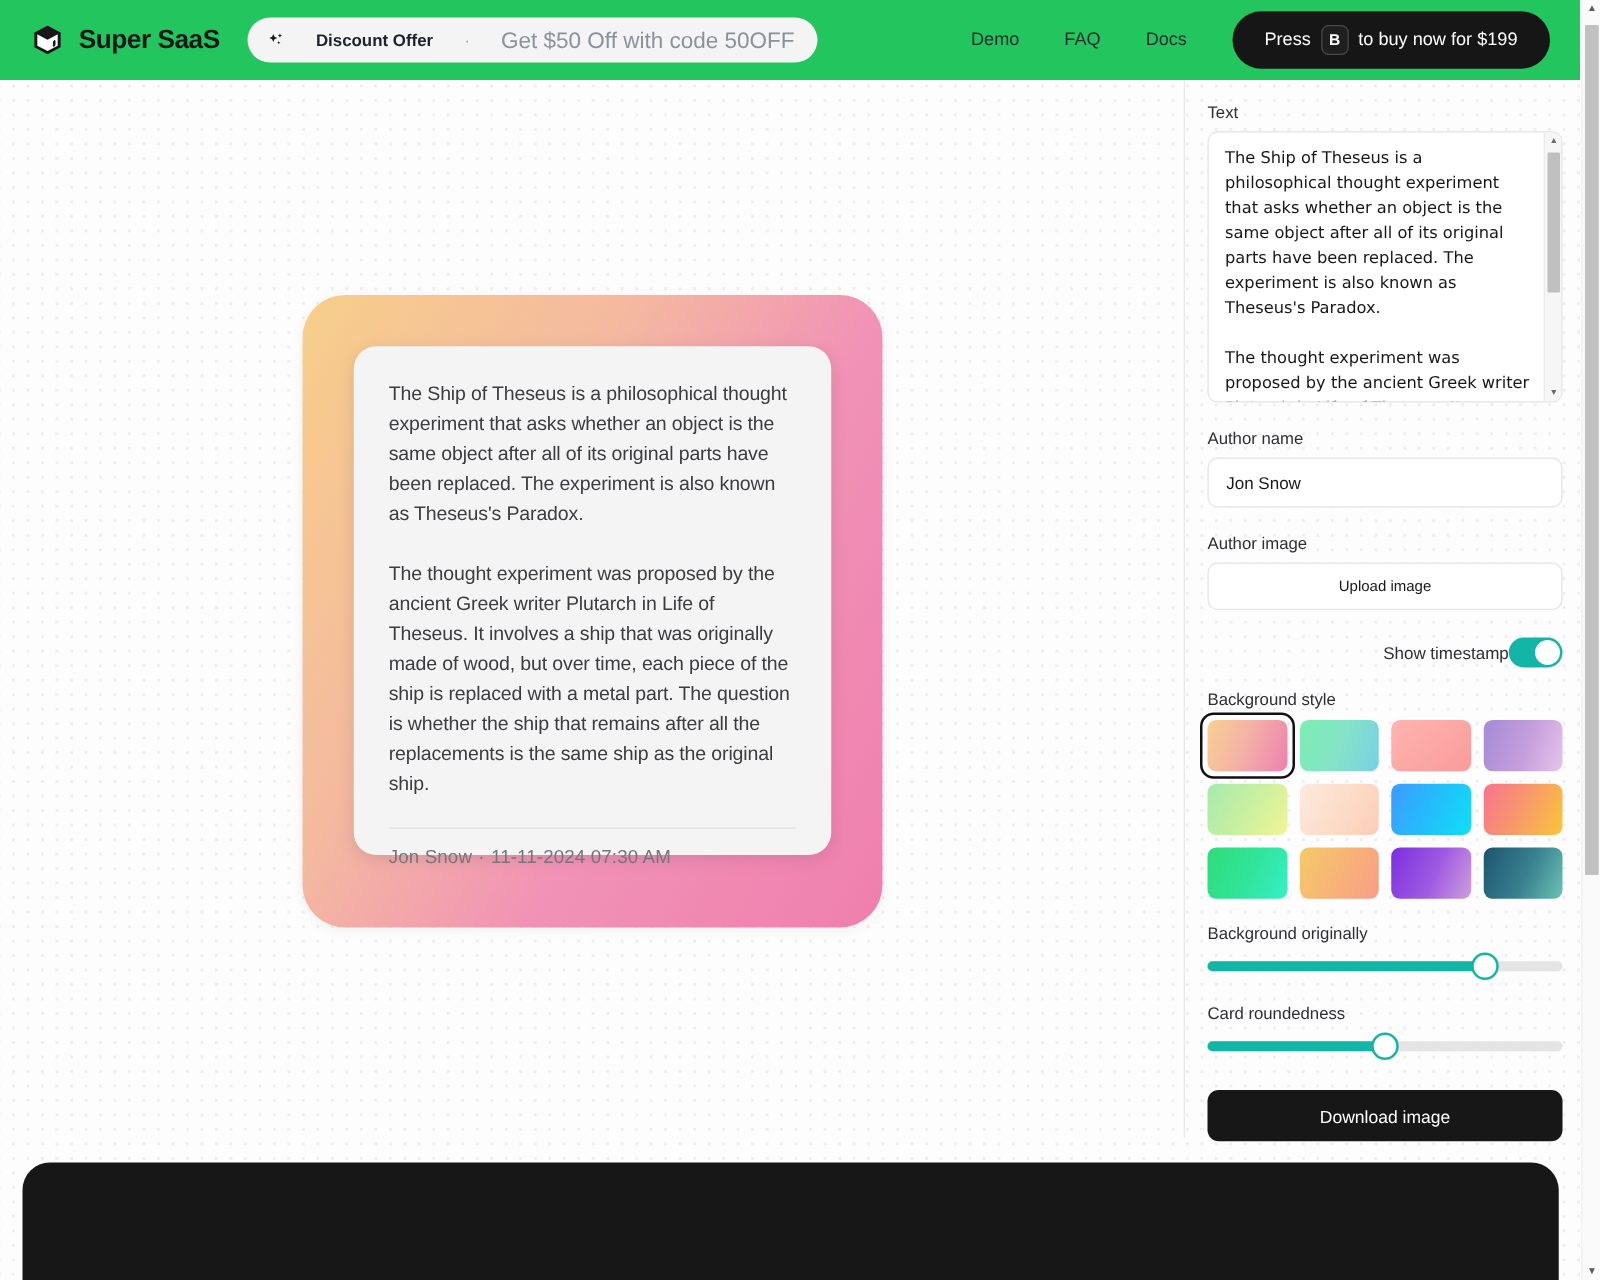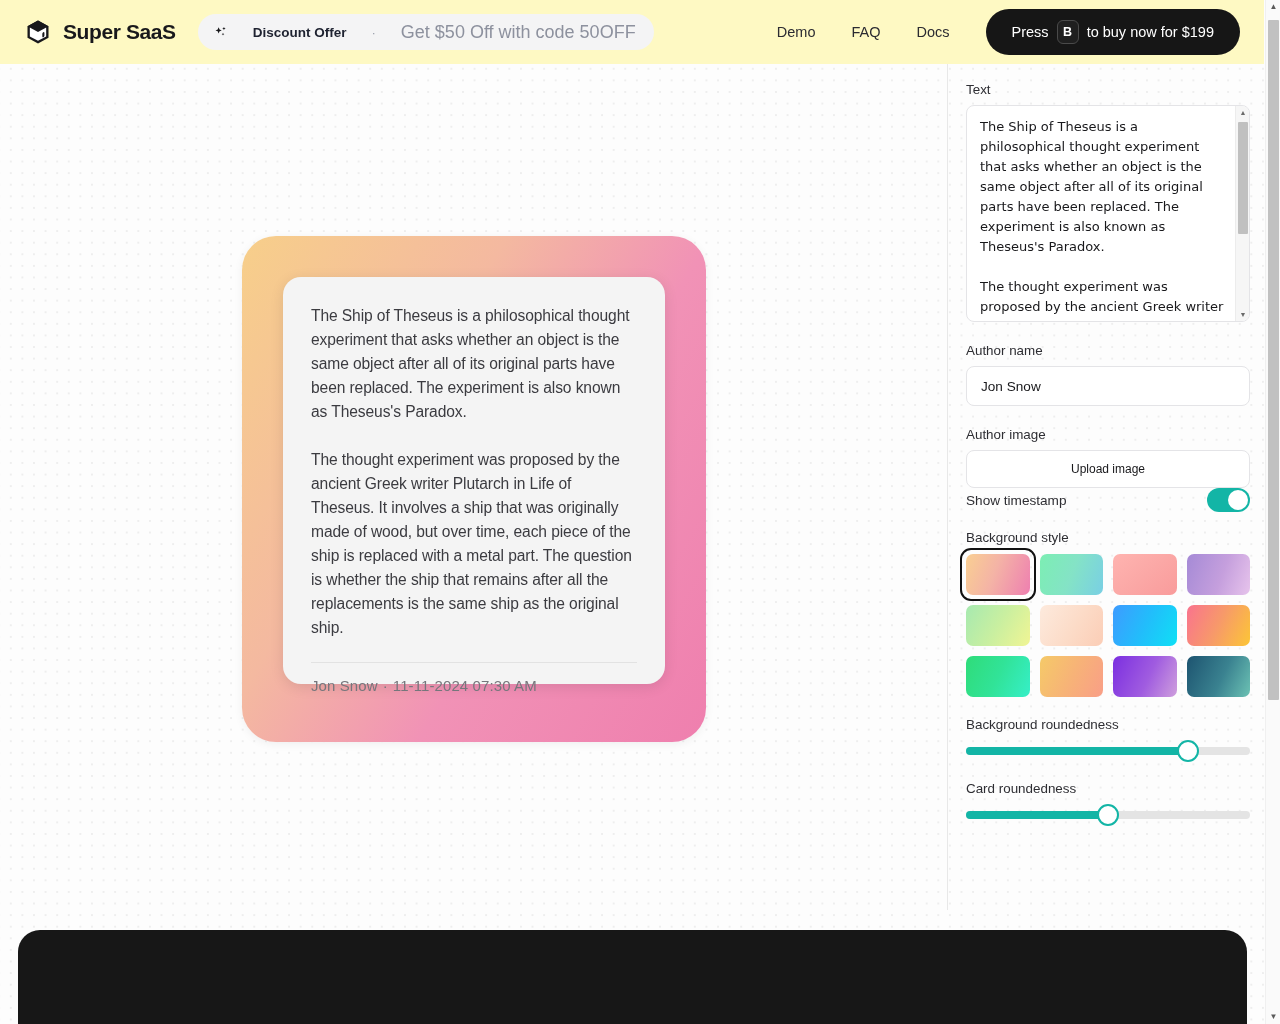--- a/index.html
+++ b/index.html
@@ -42,21 +42,21 @@
     width: 11px; height: 680px;
     background: #c1c1c1;
     border-radius: 1px;
   }
 
   
   .header {
     position: absolute;
     top: 0; left: 0;
     width: 1264px; height: 64px;
-    background: #fef9c3;
+    background: #22c55e;
     display: flex;
     align-items: center;
     padding: 0 24px 0 24px;
     z-index: 40;
     justify-content: flex-end;
   }
   .brand {
     display: flex; align-items: center; gap: 11px;
     margin-right: 22px;
   }
@@ -239,21 +239,22 @@
     border: 1px solid #e4e4e7;
     border-radius: 8px;
     font-family: "Liberation Sans", sans-serif;
     font-size: 12px;
     color: #18181b;
     cursor: pointer;
   }
 
   .toggle-row {
     width: 284px;
-    display: flex; align-items: center; justify-content: space-between;
+    display: flex; align-items: center; justify-content: flex-end;
+    margin-top: 22px;
   }
   .toggle-row .lbl { font-size: 13.6px; color: #2e2e33; }
   .toggle {
     width: 43px; height: 24px;
     background: #13b5a6;
     border-radius: 999px;
     position: relative;
     cursor: pointer;
     flex: none;
   }
@@ -413,33 +414,34 @@
     <div class="swatch" style="background: linear-gradient(120deg, rgb(166, 233, 176) 0%, rgb(201, 239, 160) 50%, rgb(241, 245, 148) 100%);"></div>
     <div class="swatch" style="background: linear-gradient(120deg, rgb(253, 234, 221) 0%, rgb(252, 219, 199) 55%, rgb(251, 205, 182) 100%);"></div>
     <div class="swatch" style="background: linear-gradient(115deg, rgb(62, 155, 255) 0%, rgb(34, 189, 251) 50%, rgb(15, 224, 245) 100%);"></div>
     <div class="swatch" style="background: linear-gradient(115deg, rgb(249, 115, 142) 0%, rgb(247, 154, 105) 50%, rgb(252, 198, 54) 100%);"></div>
     <div class="swatch" style="background: linear-gradient(115deg, rgb(47, 220, 121) 0%, rgb(49, 227, 152) 50%, rgb(54, 239, 200) 100%);"></div>
     <div class="swatch" style="background: linear-gradient(115deg, rgb(245, 202, 104) 0%, rgb(247, 179, 119) 50%, rgb(249, 158, 135) 100%);"></div>
     <div class="swatch" style="background: linear-gradient(115deg, rgb(123, 47, 224) 0%, rgb(160, 92, 224) 55%, rgb(207, 159, 221) 100%);"></div>
     <div class="swatch" style="background: linear-gradient(115deg, rgb(29, 84, 112) 0%, rgb(58, 130, 144) 55%, rgb(108, 194, 180) 100%);"></div>
   </div>
 
-  <div class="field-label" style="margin-top:20px">Background roundedness</div>
+  <div class="field-label" style="margin-top:20px">Background originally</div>
   <div class="slider-wrap">
     <div class="slider-track"></div>
     <div class="slider-fill" id="bg-fill" style="width: 78%;"></div>
     <div class="slider-knob" id="bg-knob" style="left: calc(78% - 11px);"></div>
   </div>
 
   <div class="field-label" style="margin-top:19px">Card roundedness</div>
   <div class="slider-wrap">
     <div class="slider-track"></div>
     <div class="slider-fill" id="card-fill" style="width: 50%;"></div>
     <div class="slider-knob" id="card-knob" style="left: calc(50% - 11px);"></div>
   </div>
 
+  <button class="download-btn">Download image</button>
 </div>
 
 <div class="page-scrollbar">
   <div class="sb-arrow up">▲</div>
   <div class="sb-thumb"></div>
   <div class="sb-arrow down">▼</div>
 </div>
 
 </body></html>

